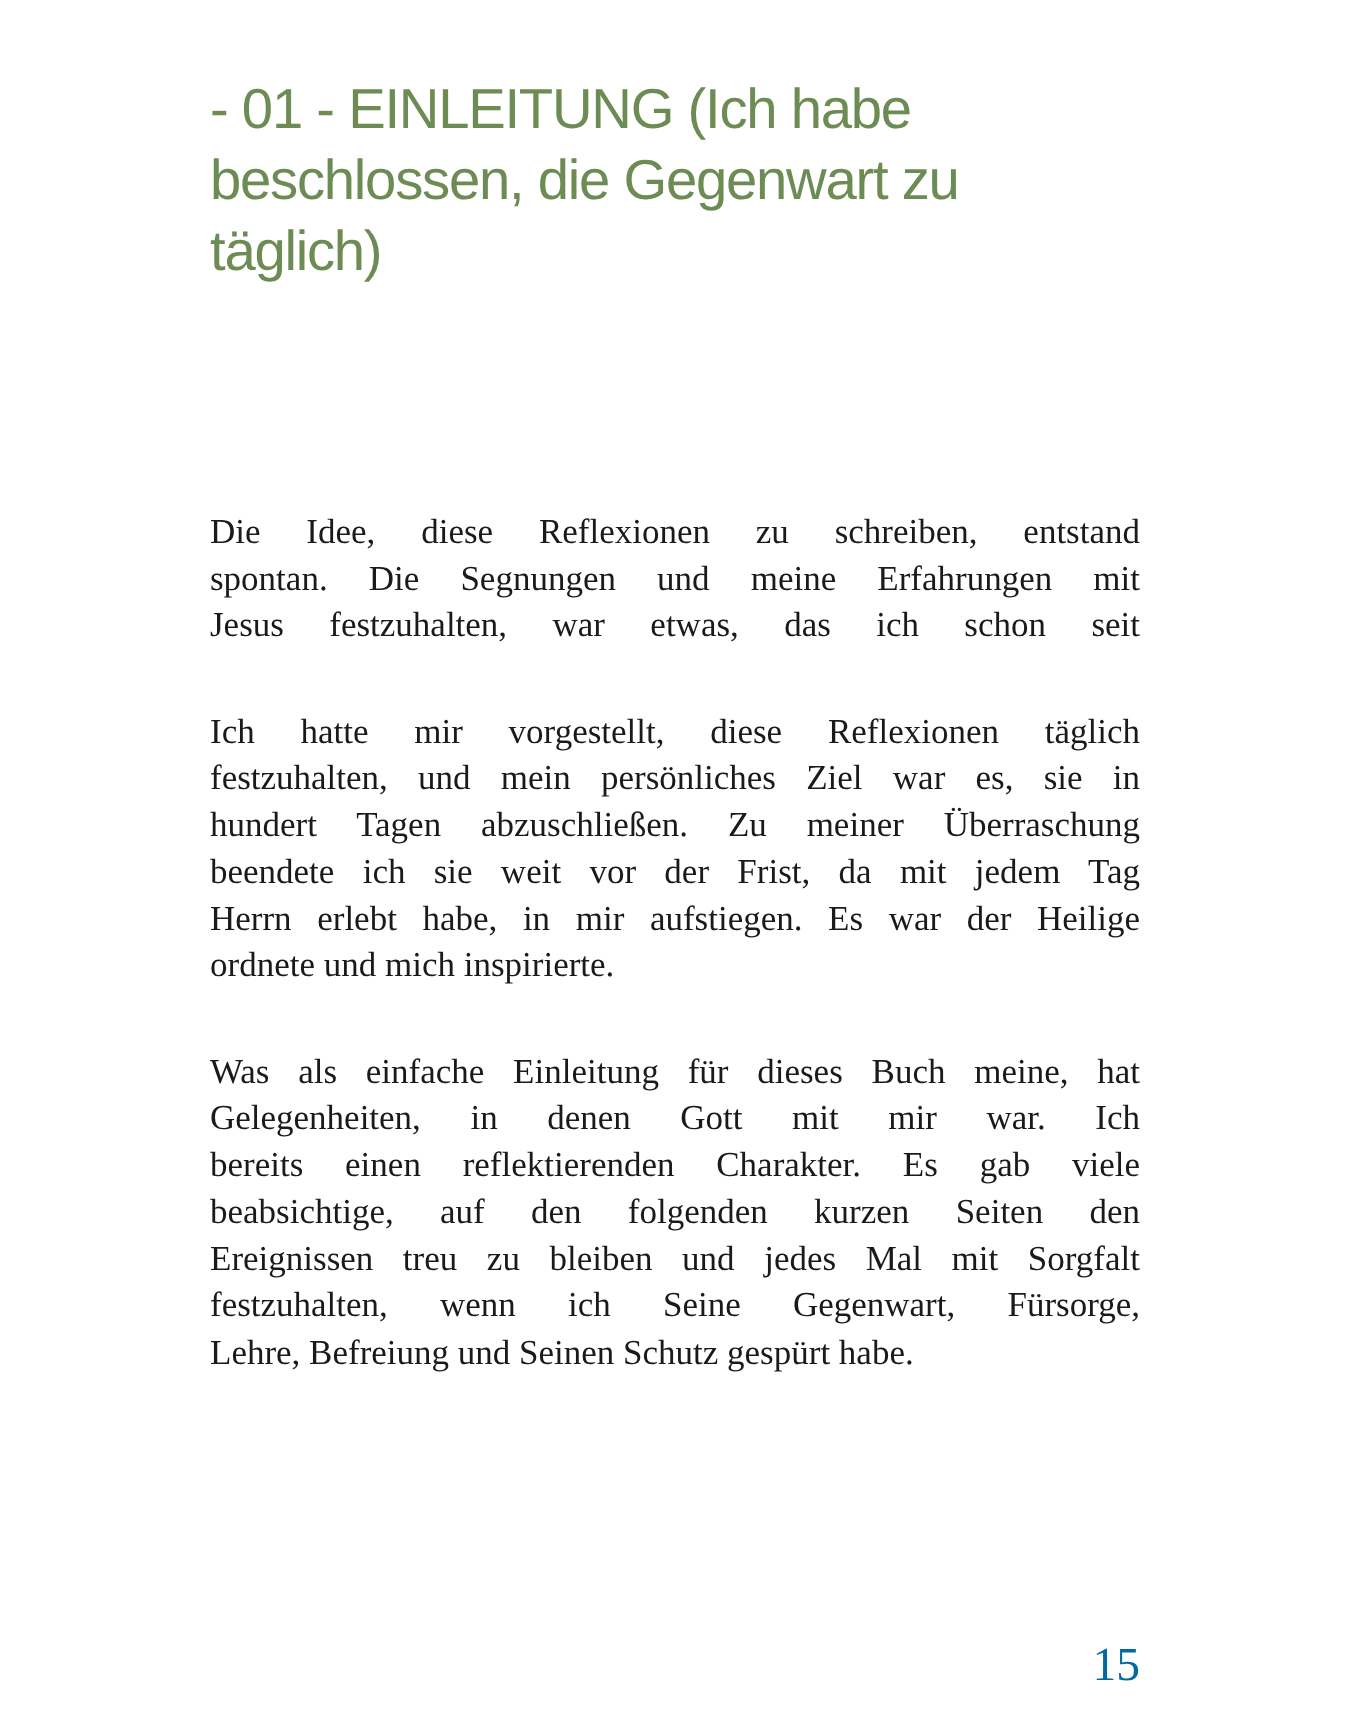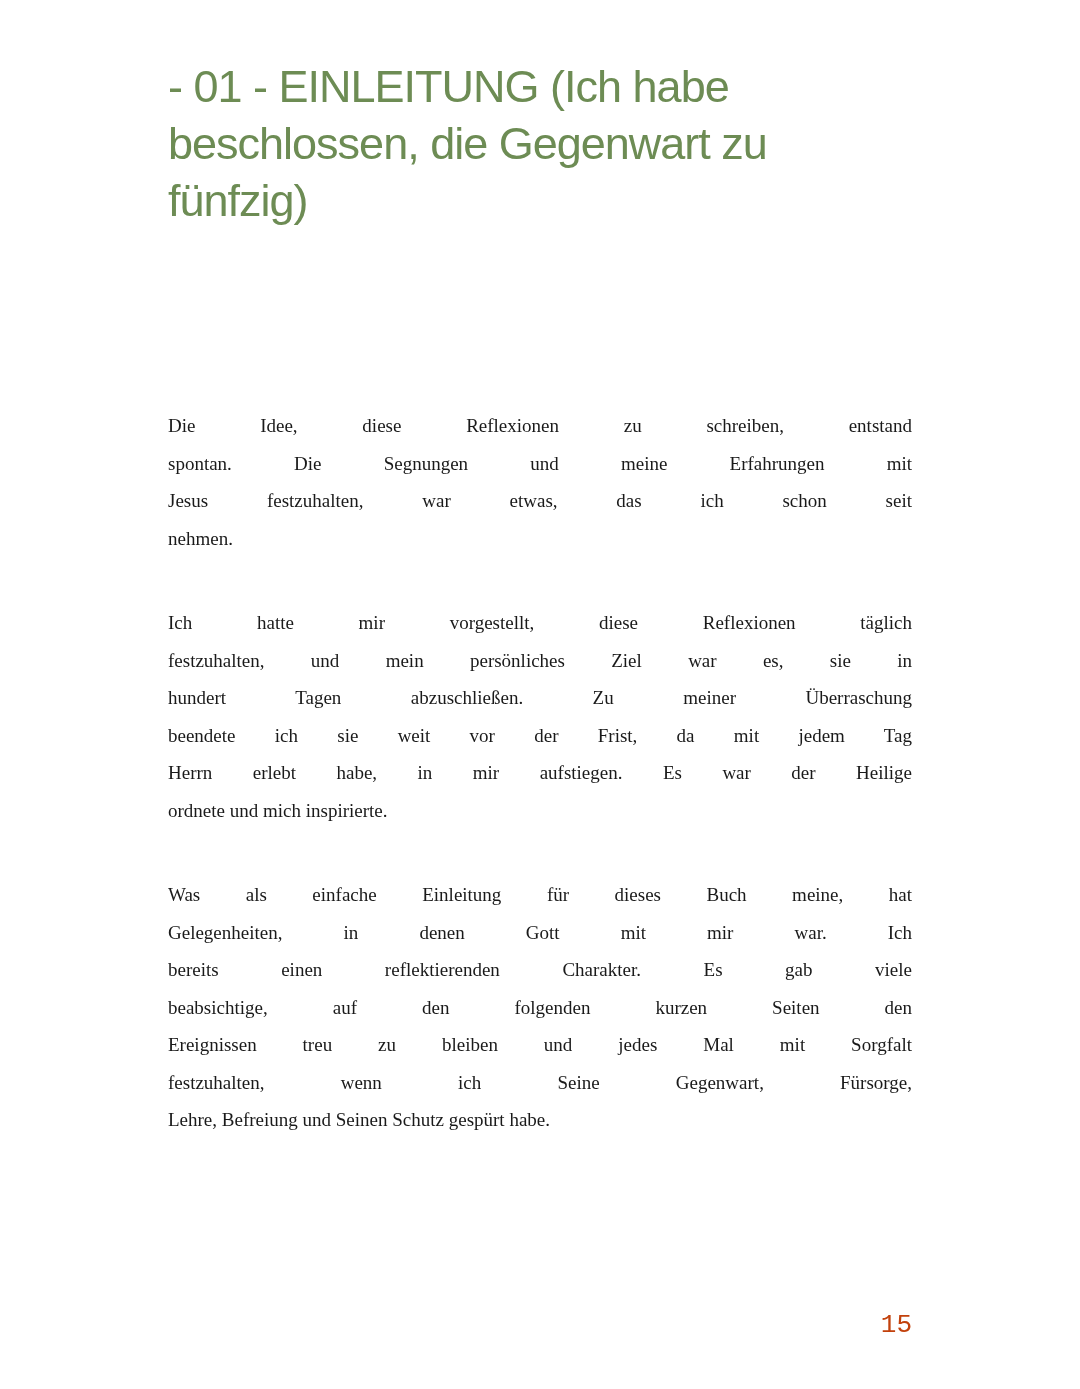--- a/index.html
+++ b/index.html
@@ -31,57 +31,56 @@
     color: #6d8c54;
   }
   .heading .tline {
     text-align: left;
   }
   .bodycopy {
     margin-top: 178px;
   }
   .para {
     font-family: "Liberation Serif", serif;
-    font-size: 19px;
+    font-size: 28px;
     line-height: 37.5px;
     color: #1a1a1a;
     margin: 0 0 47px 0;
   }
   .para .tline {
     text-align: justify;
     text-align-last: justify;
   }
   .para .tline.last {
     text-align-last: left;
   }
   .page-number {
     position: absolute;
     right: 168px;
     top: 1290px;
-    font-family: Liberation Mono, monospace;
-    font-size: 26px;
-    color: #c2410c;
+    font-family: Liberation Serif, serif;
+    font-size: 38px;
+    color: #0369a1;
   }
 </style>
 </head>
 <body>
 
 <div class="page">
   <div class="content">
     <div class="heading" style="color: rgb(109, 140, 84);">
         <div class="tline">- 01 - EINLEITUNG (Ich habe</div>
         <div class="tline">beschlossen, die Gegenwart zu</div>
-        <div class="tline last">fünfzig)</div>
+        <div class="tline last">täglich)</div>
       </div>
     <div class="bodycopy">
         <div class="para">
           <div class="tline">Die Idee, diese Reflexionen zu schreiben, entstand</div>
           <div class="tline">spontan. Die Segnungen und meine Erfahrungen mit</div>
           <div class="tline">Jesus festzuhalten, war etwas, das ich schon seit</div>
-          <div class="tline last">nehmen.</div>
         </div>
         <div class="para">
           <div class="tline">Ich hatte mir vorgestellt, diese Reflexionen täglich</div>
           <div class="tline">festzuhalten, und mein persönliches Ziel war es, sie in</div>
           <div class="tline">hundert Tagen abzuschließen. Zu meiner Überraschung</div>
           <div class="tline">beendete ich sie weit vor der Frist, da mit jedem Tag</div>
           <div class="tline">Herrn erlebt habe, in mir aufstiegen. Es war der Heilige</div>
           <div class="tline last">ordnete und mich inspirierte.</div>
         </div>
         <div class="para">

